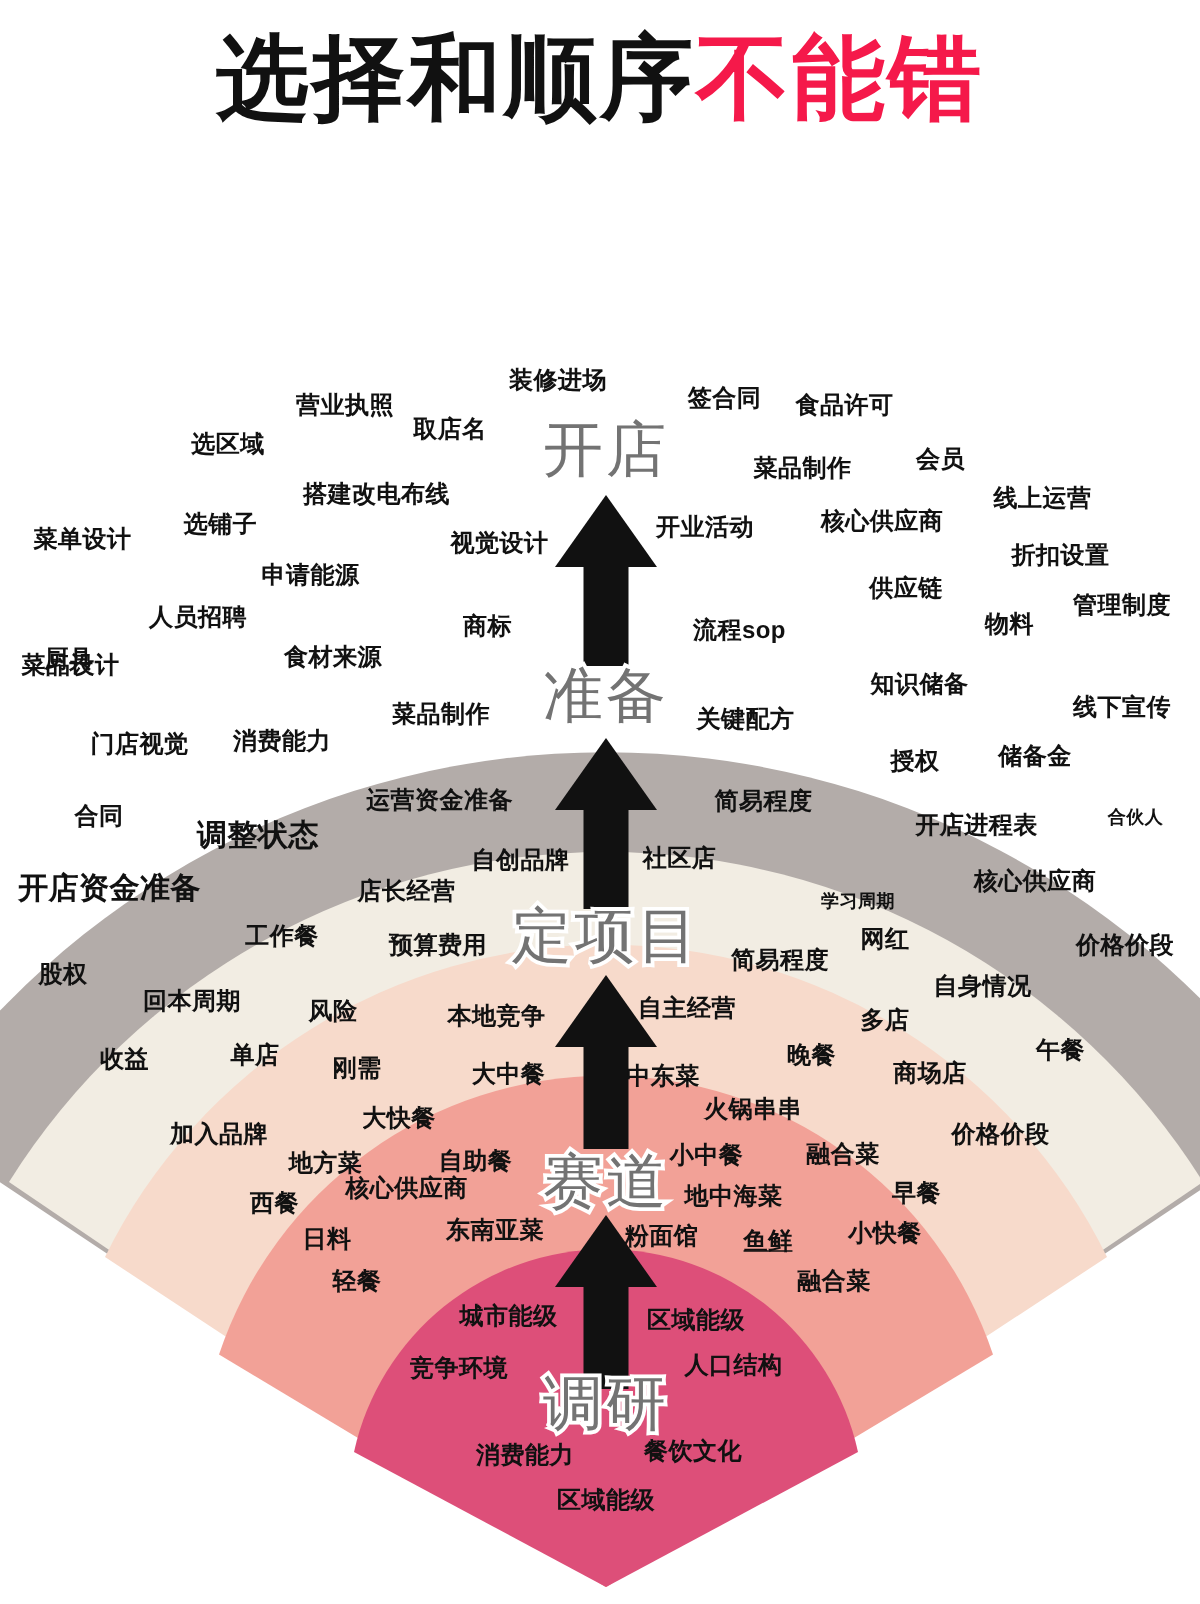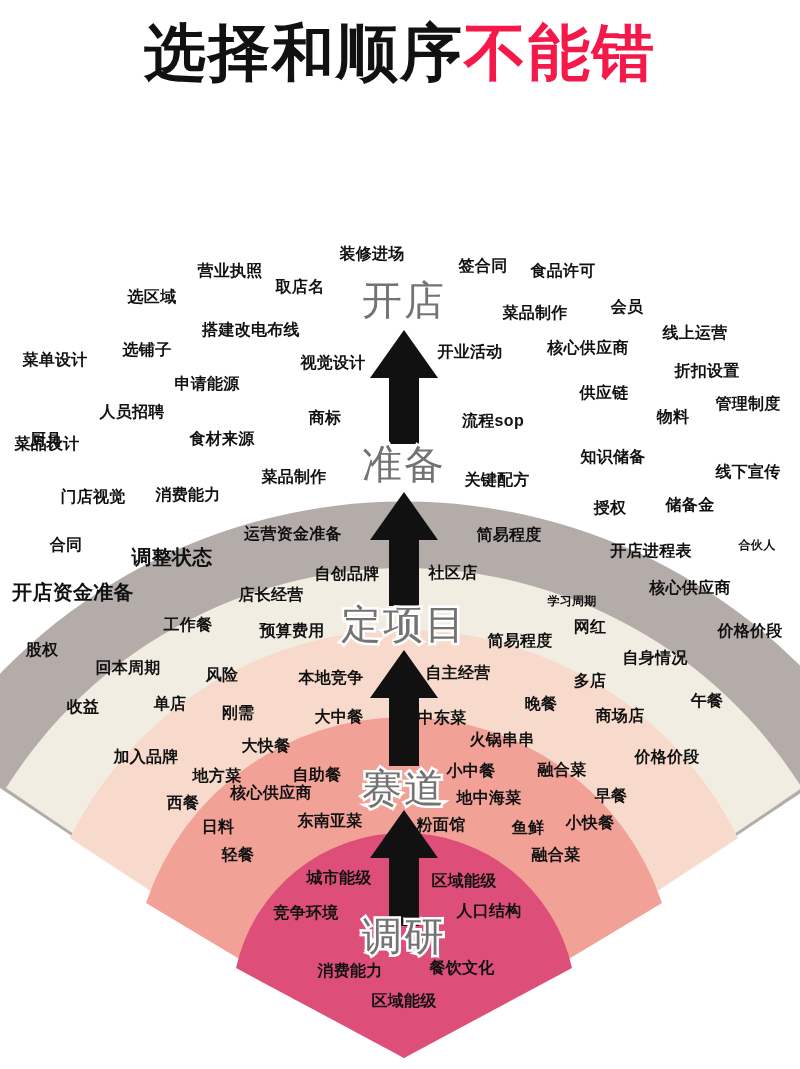--- a/index.html
+++ b/index.html
@@ -172,21 +172,21 @@
       <div class="lbl" style="left: 317px; top: 775px; font-size: 16px;">自助餐</div>
       <div class="lbl" style="left: 471px; top: 771px; font-size: 16px;">小中餐</div>
       <div class="lbl" style="left: 562px; top: 770px; font-size: 16px;">融合菜</div>
       <div class="lbl" style="left: 183px; top: 803px; font-size: 16px;">西餐</div>
       <div class="lbl" style="left: 271px; top: 793px; font-size: 16px;">核心供应商</div>
       <div class="lbl" style="left: 489px; top: 798px; font-size: 16px;">地中海菜</div>
       <div class="lbl" style="left: 611px; top: 796px; font-size: 16px;">早餐</div>
       <div class="lbl" style="left: 218px; top: 827px; font-size: 16px;">日料</div>
       <div class="lbl" style="left: 330px; top: 821px; font-size: 16px;">东南亚菜</div>
       <div class="lbl" style="left: 441px; top: 825px; font-size: 16px;">粉面馆</div>
-      <div class="lbl" style="left: 528px; top: 828px; font-size: 16px;">鱼鲜</div>
+      <div class="lbl" style="left: 512px; top: 828px; font-size: 16px; text-decoration: underline;">鱼鲜</div>
       <div class="lbl" style="left: 590px; top: 823px; font-size: 16px;">小快餐</div>
       <div class="lbl" style="left: 238px; top: 855px; font-size: 16px;">轻餐</div>
       <div class="lbl" style="left: 556px; top: 855px; font-size: 16px;">融合菜</div>
       <div class="lbl" style="left: 339px; top: 878px; font-size: 16px;">城市能级</div>
       <div class="lbl" style="left: 464px; top: 881px; font-size: 16px;">区域能级</div>
       <div class="lbl" style="left: 306px; top: 913px; font-size: 16px;">竞争环境</div>
       <div class="lbl" style="left: 489px; top: 911px; font-size: 16px;">人口结构</div>
       <div class="lbl" style="left: 350px; top: 971px; font-size: 16px;">消费能力</div>
       <div class="lbl" style="left: 462px; top: 968px; font-size: 16px;">餐饮文化</div>
       <div class="lbl" style="left: 404px; top: 1001px; font-size: 16px;">区域能级</div>

